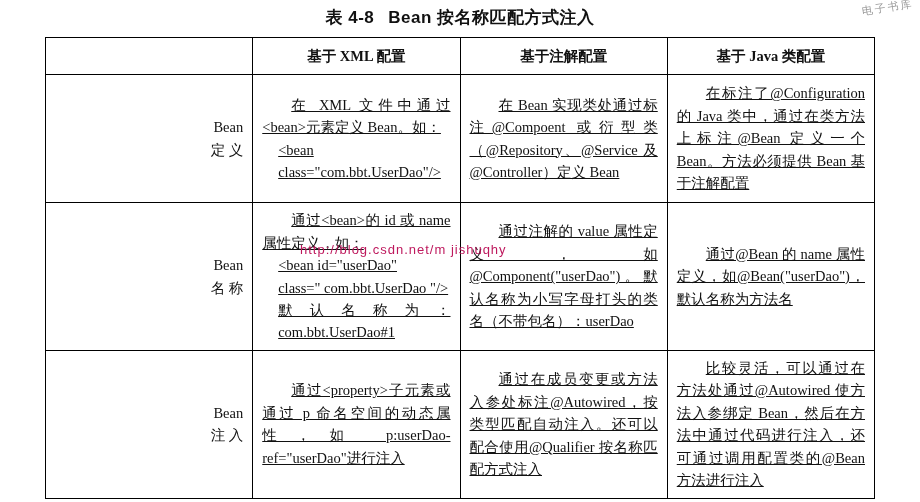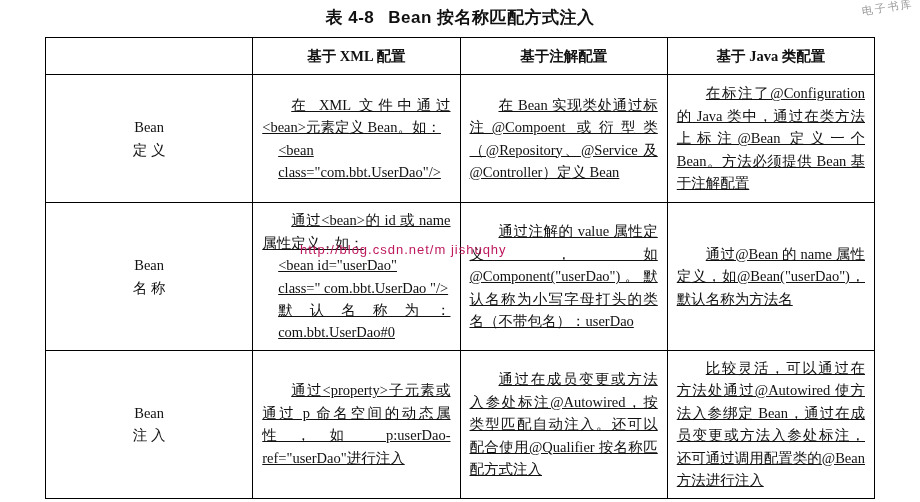--- a/index.html
+++ b/index.html
@@ -46,21 +46,21 @@
     line-height: 1.55;
   }
   thead th {
     text-align: center;
     font-weight: bold;
     font-size: 14.5px;
     padding: 7px 4px;
     height: 24px;
   }
   td.rowlabel {
-    text-align: center;
+    text-align: right;
     font-weight: normal;
     width: 58px;
     font-size: 14.5px;
     line-height: 1.7;
     padding: 4px 2px;
   }
   td.cell {
     text-align: justify;
     text-align-last: left;
     text-justify: inter-ideograph;
@@ -149,21 +149,21 @@
 
       <tr class="r2">
         <td class="rowlabel">
           <div>Bean</div>
           <div>名 称</div>
         </td>
         <td class="cell c-xml">
           <p class="ind">通过&lt;bean&gt;的 id 或 name 属性定义，如：</p>
           <p class="sub">&lt;bean id="userDao"</p>
           <p class="sub">class=" com.bbt.UserDao "/&gt;</p>
-          <p class="sub">默认名称为：com.bbt.UserDao#0</p>
+          <p class="sub">默认名称为：com.bbt.UserDao#1</p>
         </td>
         <td class="cell c-anno">
           <p class="ind">通过注解的 value 属性定义，如@Component("userDao")。默认名称为小写字母打头的类名（不带包名）：userDao</p>
         </td>
         <td class="cell c-java">
           <p class="ind">通过@Bean 的 name 属性定义，如@Bean("userDao")，默认名称为方法名</p>
         </td>
       </tr>
 
       <tr class="r3">
@@ -171,21 +171,21 @@
           <div>Bean</div>
           <div>注 入</div>
         </td>
         <td class="cell c-xml">
           <p class="ind">通过&lt;property&gt;子元素或通过 p 命名空间的动态属性，如 p:userDao-ref="userDao"进行注入</p>
         </td>
         <td class="cell c-anno">
           <p class="ind">通过在成员变更或方法入参处标注@Autowired，按类型匹配自动注入。还可以配合使用@Qualifier 按名称匹配方式注入</p>
         </td>
         <td class="cell c-java">
-          <p class="ind">比较灵活，可以通过在方法处通过@Autowired 使方法入参绑定 Bean，通过在成员变更或方法入参处标注，还可通过调用配置类的@Bean 方法进行注入</p>
+          <p class="ind">比较灵活，可以通过在方法处通过@Autowired 使方法入参绑定 Bean，然后在方法中通过代码进行注入，还可通过调用配置类的@Bean 方法进行注入</p>
         </td>
       </tr>
 
     </tbody>
   </table>
 
   <div class="watermark">http://blog.csdn.net/m jishuqhy</div>
 
 </div>
 

